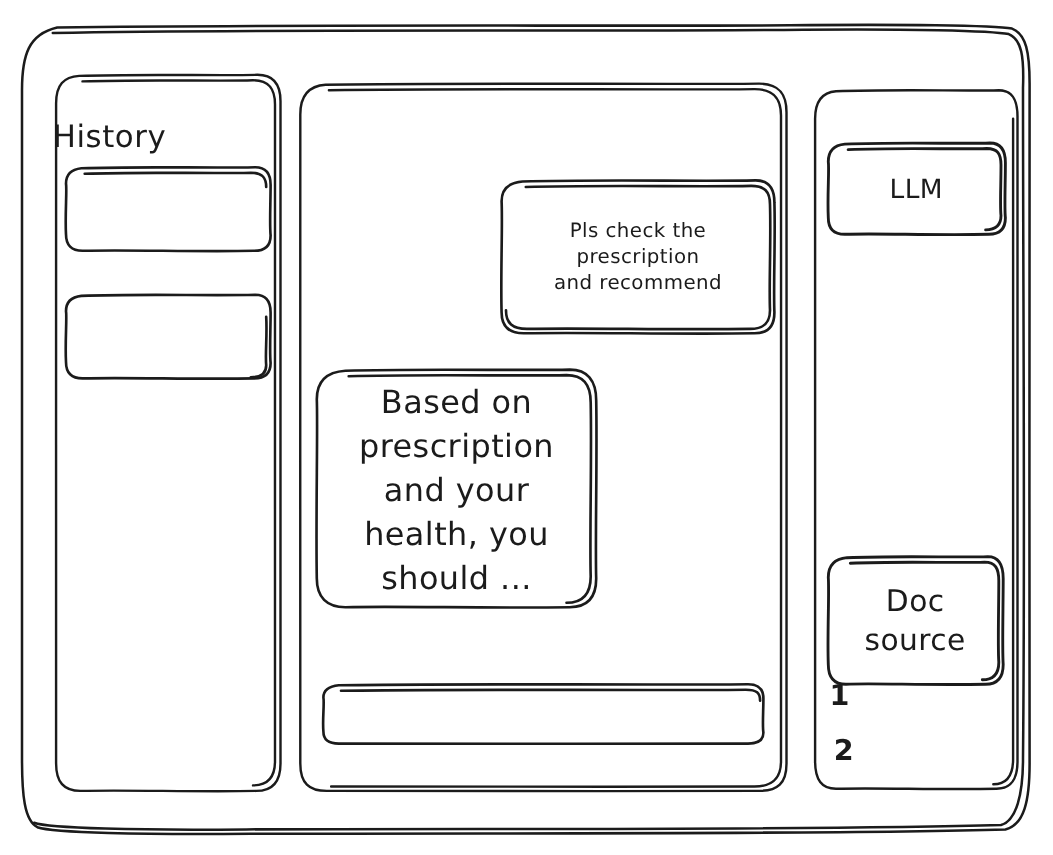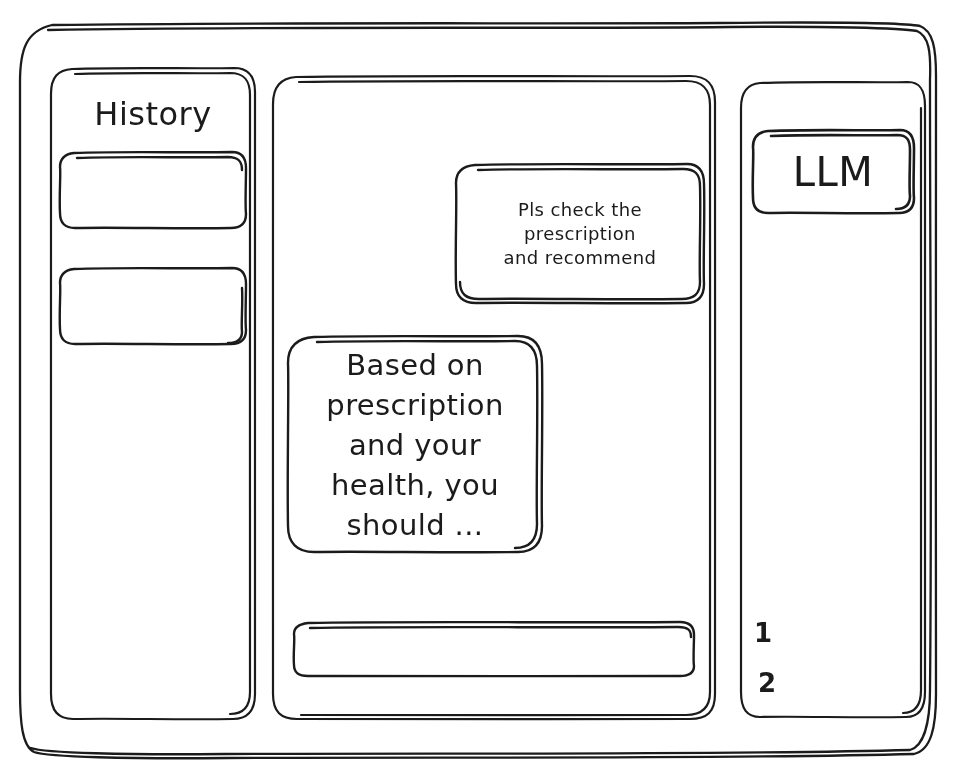--- a/index.html
+++ b/index.html
@@ -59,22 +59,22 @@
   }
 
   
   #app-frame { left: 18px; top: 22px; width: 920px; height: 738px; }
   #app-frame > svg path { stroke-width: 2.3; }
 
   
   #history-panel { left: 48px; top: 66px; width: 210px; height: 656px; }
   #history-panel > svg path { stroke-width: 2.2; }
   #history-title {
-    left: 48px; top: 95px; width: 210px;
-    text-align: center; font-size: 32px;
+    left: 48px; top: 108px; width: 210px;
+    text-align: left; font-size: 28px;
   }
   #history-item-1 { left: 58px; top: 150px; width: 190px; height: 80px; }
   #history-item-2 { left: 58px; top: 266px; width: 190px; height: 80px; }
   #history-item-1 > svg path, #history-item-2 > svg path { stroke-width: 2.4; }
 
   
   #agent-panel { left: 270px; top: 74px; width: 448px; height: 648px; }
   #agent-panel > svg path { stroke-width: 2.2; }
   #agent-title {
     left: 270px; top: 96px; width: 448px;
@@ -93,21 +93,21 @@
 
   
   #tools-panel { left: 738px; top: 80px; width: 190px; height: 640px; }
   #tools-panel > svg path { stroke-width: 2.2; }
   #tool-llm   { left: 750px; top: 128px; width: 166px; height: 88px; }
   #tool-ocr   { left: 750px; top: 228px; width: 166px; height: 88px; }
   #tool-params{ left: 746px; top: 396px; width: 170px; height: 70px; }
   #doc-source { left: 750px; top: 504px; width: 164px; height: 122px; }
   #tool-llm > svg path, #tool-ocr > svg path,
   #tool-params > svg path, #doc-source > svg path { stroke-width: 2.6; }
-  #tool-llm .label, #tool-ocr .label { font-size: 40px; }
+  #tool-llm .label, #tool-ocr .label { font-size: 24px; }
   #tool-params .label { font-size: 27px; }
   #doc-source .label { font-size: 27px; line-height: 1.35; }
 
   .doc-item {
     font-size: 26px;
     font-weight: 600;
   }
   #doc-item-1 { left: 754px; top: 618px; }
   #doc-item-2 { left: 758px; top: 668px; }
 </style>
@@ -233,17 +233,29 @@
                C 98 86, 48 84, 18 85 C 8 85, 3 80, 3 70
                C 2 50, 4 26, 3 19 C 3 9, 8 4, 18 3 Z"></path>
       <path d="M21 8 C 72 6, 122 8, 147 7 C 157 7, 160 12, 160 22
                C 160 40, 159 60, 160 68 C 160 77, 155 81, 146 81"></path>
     </svg>
     <div class="label">LLM</div>
   </div>
 
 
 
+  <div class="box" id="doc-source">
+    <svg viewBox="0 0 164 122" preserveAspectRatio="none">
+      <path d="M20 3 C 68 1, 122 3, 148 2 C 158 2, 162 10, 162 22
+               C 162 46, 161 86, 162 100 C 162 112, 157 118, 146 118
+               C 94 119, 46 117, 19 118 C 8 118, 3 112, 3 100
+               C 2 74, 4 34, 3 21 C 3 10, 9 4, 20 3 Z"></path>
+      <path d="M23 8 C 70 6, 120 8, 145 7 C 155 7, 158 13, 158 24
+               C 158 48, 157 84, 158 98 C 158 109, 153 114, 143 114"></path>
+    </svg>
+    <div class="label">Doc
+source</div>
+  </div>
 
   <div class="free-text doc-item" id="doc-item-1">1</div>
   <div class="free-text doc-item" id="doc-item-2">2</div>
 
 </div>
 
 </body></html>

